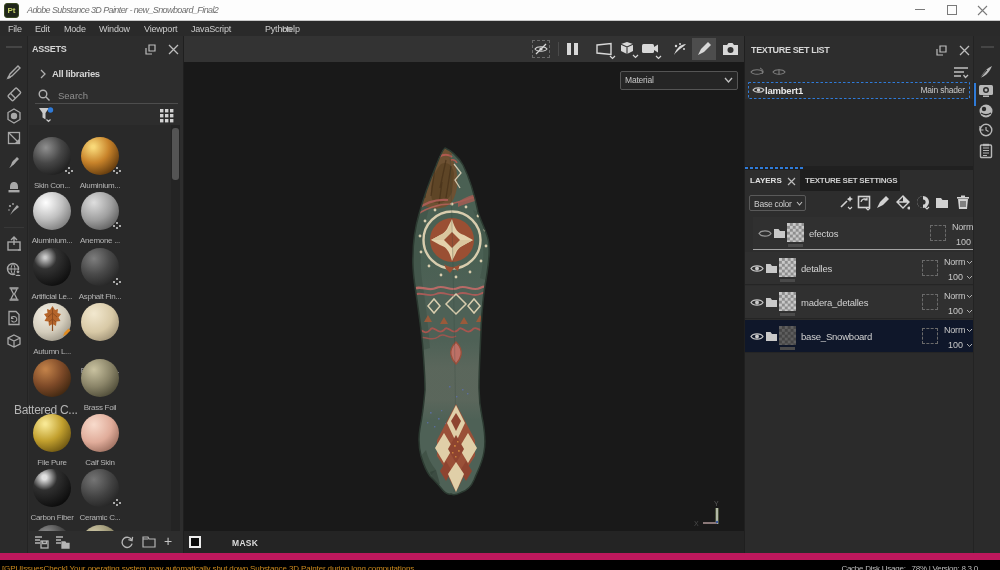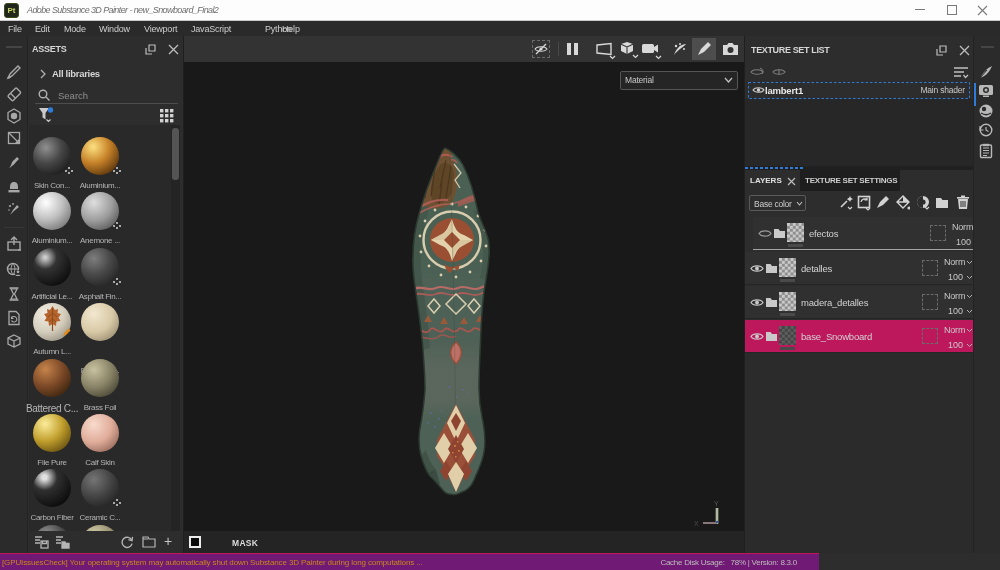--- a/index.html
+++ b/index.html
@@ -138,21 +138,21 @@
     <div class="abs" style="left:62px;top:236px;width:76px;text-align:center;font-size:8px;letter-spacing:-0.3px;color:#b5b5b5;white-space:nowrap;">Anemone ...</div>
     <div class="abs" style="left:33px;top:248px;width:38px;height:38px;border-radius:50%;background:radial-gradient(circle at 32% 25%, #cccccc 3%, #333333 30%, #0f0f0f 78%);"></div>
     <div class="abs" style="left:14px;top:292px;width:76px;text-align:center;font-size:8px;letter-spacing:-0.3px;color:#b5b5b5;white-space:nowrap;">Artificial Le...</div>
     <div class="abs" style="left:81px;top:248px;width:38px;height:38px;border-radius:50%;background:radial-gradient(circle at 34% 28%, #7e7e7e, #4a4a4a 42%, #242424 82%);"></div>
     <div class="abs" style="left:62px;top:292px;width:76px;text-align:center;font-size:8px;letter-spacing:-0.3px;color:#b5b5b5;white-space:nowrap;">Asphalt Fin...</div>
     <div class="abs" style="left:33px;top:303px;width:38px;height:38px;border-radius:50%;background:radial-gradient(circle at 34% 28%, #f2eee4, #d4cdbc 50%, #8e887a 90%);"></div>
     <div class="abs" style="left:14px;top:347px;width:76px;text-align:center;font-size:8px;letter-spacing:-0.3px;color:#b5b5b5;white-space:nowrap;">Autumn L...</div>
     <div class="abs" style="left:81px;top:303px;width:38px;height:38px;border-radius:50%;background:radial-gradient(circle at 34% 28%, #f2e8cf, #d8c9a6 50%, #91846a 90%);"></div>
     <div class="abs" style="left:62px;top:366px;width:76px;text-align:center;font-size:8px;letter-spacing:-0.3px;color:#b5b5b5;white-space:nowrap;">Baked Lig...</div>
     <div class="abs" style="left:33px;top:359px;width:38px;height:38px;border-radius:50%;background:radial-gradient(circle at 33% 27%, #c08048 3%, #7e4a28 45%, #33200c 88%);"></div>
-    <div class="abs" style="left:14px;top:403px;width:76px;text-align:center;font-size:10px;letter-spacing:-0.3px;color:#b5b5b5;white-space:nowrap;">Battered C...</div>
+    <div class="abs" style="left:14px;top:403px;width:76px;font-size:12px;letter-spacing:-0.3px;color:#b5b5b5;white-space:nowrap;">Battered C...</div>
     <div class="abs" style="left:81px;top:359px;width:38px;height:38px;border-radius:50%;background:radial-gradient(circle at 34% 28%, #c9c2a0, #8a8468 46%, #42402e 88%);"></div>
     <div class="abs" style="left:62px;top:403px;width:76px;text-align:center;font-size:8px;letter-spacing:-0.3px;color:#b5b5b5;white-space:nowrap;">Brass Foil</div>
     <div class="abs" style="left:33px;top:414px;width:38px;height:38px;border-radius:50%;background:radial-gradient(circle at 32% 26%, #f8e894 3%, #c2a02e 45%, #5c470c 88%);"></div>
     <div class="abs" style="left:14px;top:458px;width:76px;text-align:center;font-size:8px;letter-spacing:-0.3px;color:#b5b5b5;white-space:nowrap;">File Pure</div>
     <div class="abs" style="left:81px;top:414px;width:38px;height:38px;border-radius:50%;background:radial-gradient(circle at 34% 28%, #f8dbcc, #e0ac9a 48%, #8e6253 88%);"></div>
     <div class="abs" style="left:62px;top:458px;width:76px;text-align:center;font-size:8px;letter-spacing:-0.3px;color:#b5b5b5;white-space:nowrap;">Calf Skin</div>
     <div class="abs" style="left:33px;top:469px;width:38px;height:38px;border-radius:50%;background:radial-gradient(circle at 30% 22%, #e0e0e0 6%, #303030 32%, #0a0a0a 82%);"></div>
     <div class="abs" style="left:14px;top:513px;width:76px;text-align:center;font-size:8px;letter-spacing:-0.3px;color:#b5b5b5;white-space:nowrap;">Carbon Fiber</div>
     <div class="abs" style="left:81px;top:469px;width:38px;height:38px;border-radius:50%;background:radial-gradient(circle at 34% 28%, #757575, #424242 48%, #202020 86%);"></div>
     <div class="abs" style="left:62px;top:513px;width:76px;text-align:center;font-size:8px;letter-spacing:-0.3px;color:#b5b5b5;white-space:nowrap;">Ceramic C...</div>
@@ -628,21 +628,21 @@
     <div class="abs" style="left:177px;top:8px;width:16px;height:16px;border:1px dashed #6a6a6a;box-sizing:border-box;"></div>
     <div class="abs" style="left:199px;top:5px;font-size:9px;letter-spacing:-0.2px;color:#c8c8c8;">Norm</div>
     <svg class="abs" style="left:221px;top:8px;" width="7" height="5">
       <path d="M1 1 L3.5 3.5 L6 1" fill="none" stroke="#b0b0b0" stroke-width="1"></path>
     </svg>
     <div class="abs" style="left:203px;top:20px;font-size:9px;color:#c8c8c8;">100</div>
     <svg class="abs" style="left:221px;top:23px;" width="7" height="5">
       <path d="M1 1 L3.5 3.5 L6 1" fill="none" stroke="#b0b0b0" stroke-width="1"></path>
     </svg>
   </div>
-<div class="abs" style="left:745px;top:320px;width:228px;height:33px;background:#be185d;border-bottom:1px solid #252525;box-sizing:border-box;">
+<div class="abs" style="left:745px;top:320px;width:228px;height:33px;background:#0f172a;border-bottom:1px solid #252525;box-sizing:border-box;">
     <svg class="abs" style="left:5px;top:11px;" width="14" height="11" viewBox="0 0 14 11">
       <path d="M1 5.5 C3 2 11 2 13 5.5 C11 9 3 9 1 5.5 Z" fill="none" stroke="#c9c9c9" stroke-width="1.2"></path>
       <circle cx="7" cy="5.5" r="1.9" fill="#c9c9c9"></circle>
     </svg>
     <svg class="abs" style="left:20px;top:10px;" width="13" height="12">
       <path d="M1 2 L5.5 2 L7 4 L12 4 L12 11 L1 11 Z" fill="#c9c9c9"></path>
     </svg>
     <svg class="abs" style="left:34px;top:6px;" width="17" height="19">
       <rect width="17" height="19" fill="#454545"></rect>
       <g fill="#5f5f5f">
@@ -706,16 +706,16 @@
     <path d="M8 5 L8 8 L10.5 9.5" fill="none" stroke="#b8b8b8" stroke-width="1.2"></path>
     <path d="M2 4 L2 8 L5.5 8" fill="none" stroke="#b8b8b8" stroke-width="1.2"></path>
   </svg>
 <svg class="abs" style="left:978px;top:143px;" width="16" height="16" viewBox="0 0 16 16">
     <rect x="2.5" y="2" width="11" height="12.5" rx="1" fill="none" stroke="#b8b8b8" stroke-width="1.4"></rect>
     <path d="M5 5 L11 5 M5 7.5 L11 7.5 M5 10 L11 10 M5 12.5 L9 12.5" stroke="#b8b8b8" stroke-width="1"></path>
     <rect x="5" y="0.8" width="6" height="2.4" fill="#b8b8b8"></rect>
   </svg>
 <div class="abs" style="left:183px;top:36px;width:1px;height:517px;background:#1f1f1f;"></div>
 <div class="abs" style="left:744px;top:36px;width:1px;height:517px;background:#1f1f1f;"></div>
-<div class="abs" style="left:0;top:553px;width:819px;height:17px;background:#701a75;border-top:1px solid #be185d;box-sizing:border-box;">
+<div class="abs" style="left:0;top:553px;width:1000px;height:17px;background:#000000;border-top:7px solid #be185d;box-sizing:border-box;">
   <div class="abs" style="left:2px;top:4px;font-size:8px;letter-spacing:-0.12px;color:#c9881c;">[GPUIssuesCheck] Your operating system may automatically shut down Substance 3D Painter during long computations ...</div>
   <div class="abs" style="right:22px;top:4px;font-size:8px;letter-spacing:-0.25px;color:#bdbdbd;">Cache Disk Usage:&nbsp;&nbsp; 78% | Version: 8.3.0</div>
 </div>
 
 </body></html>

